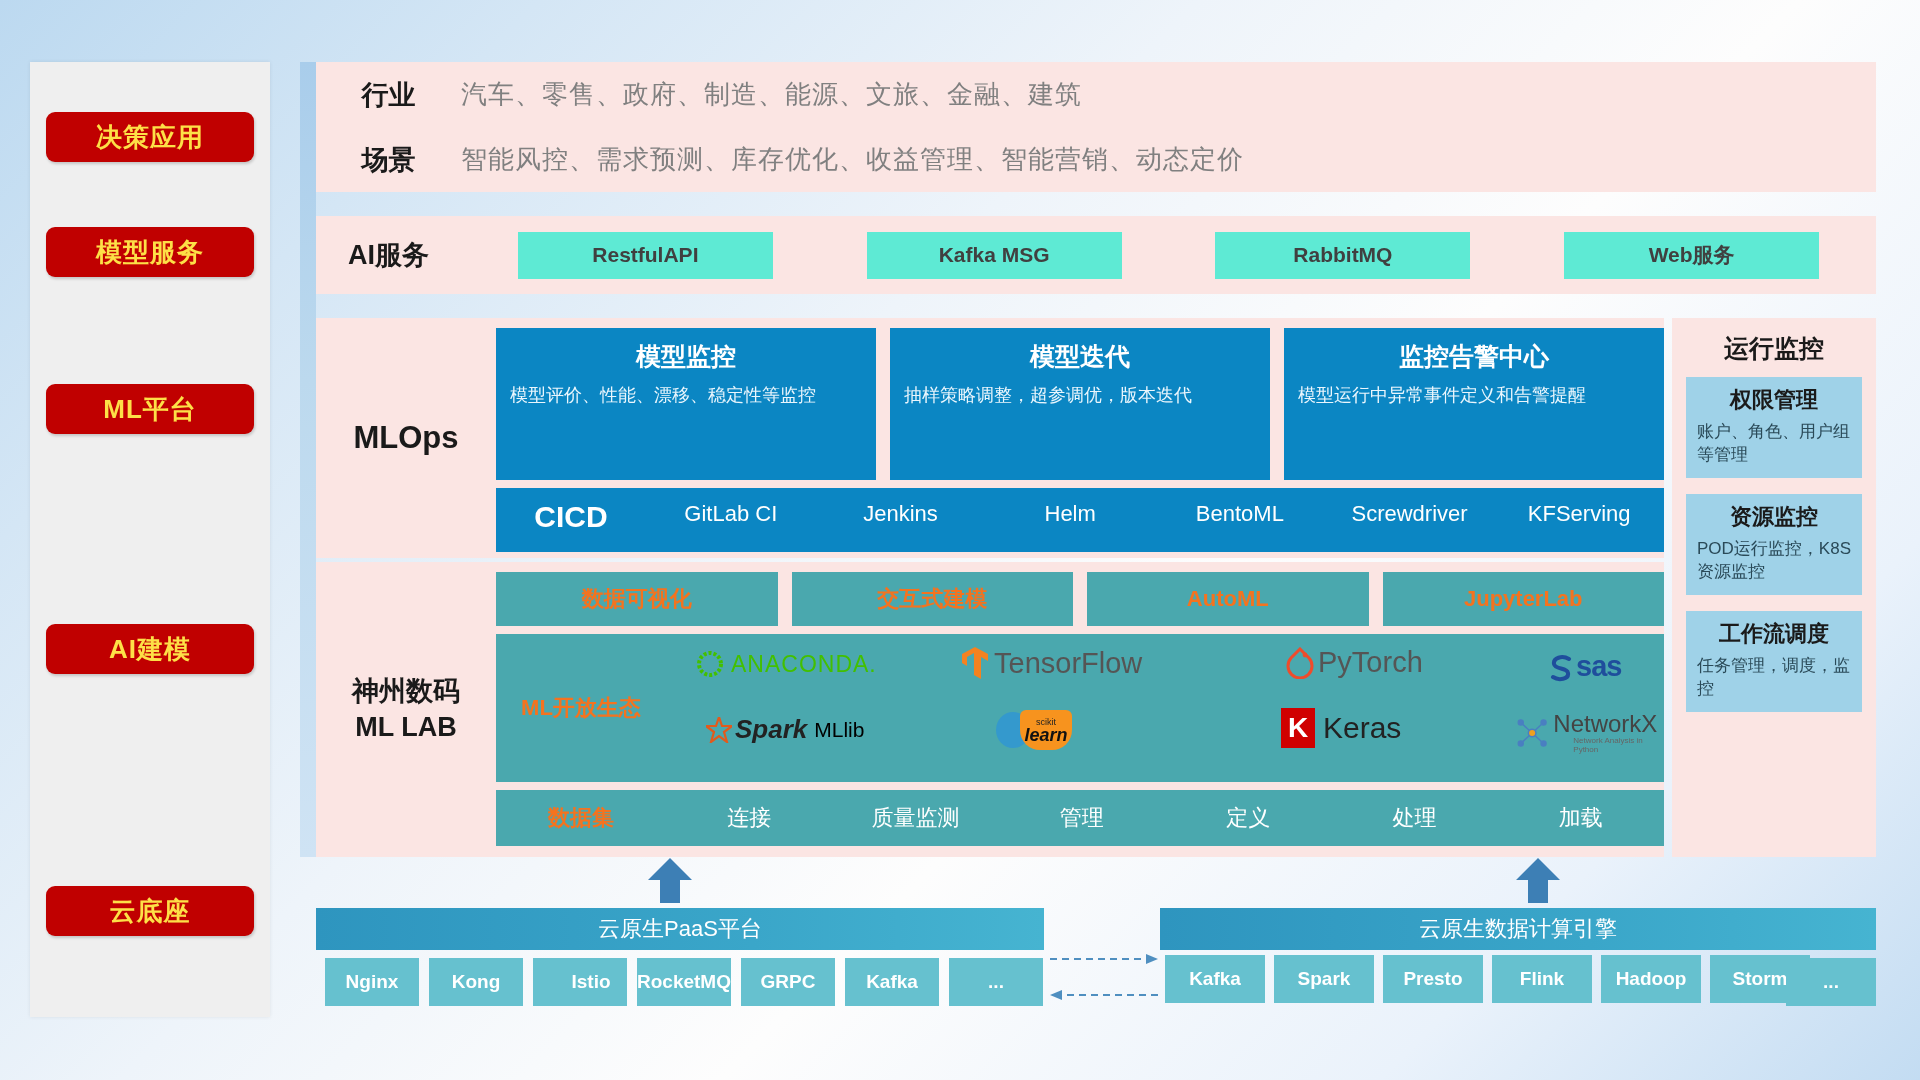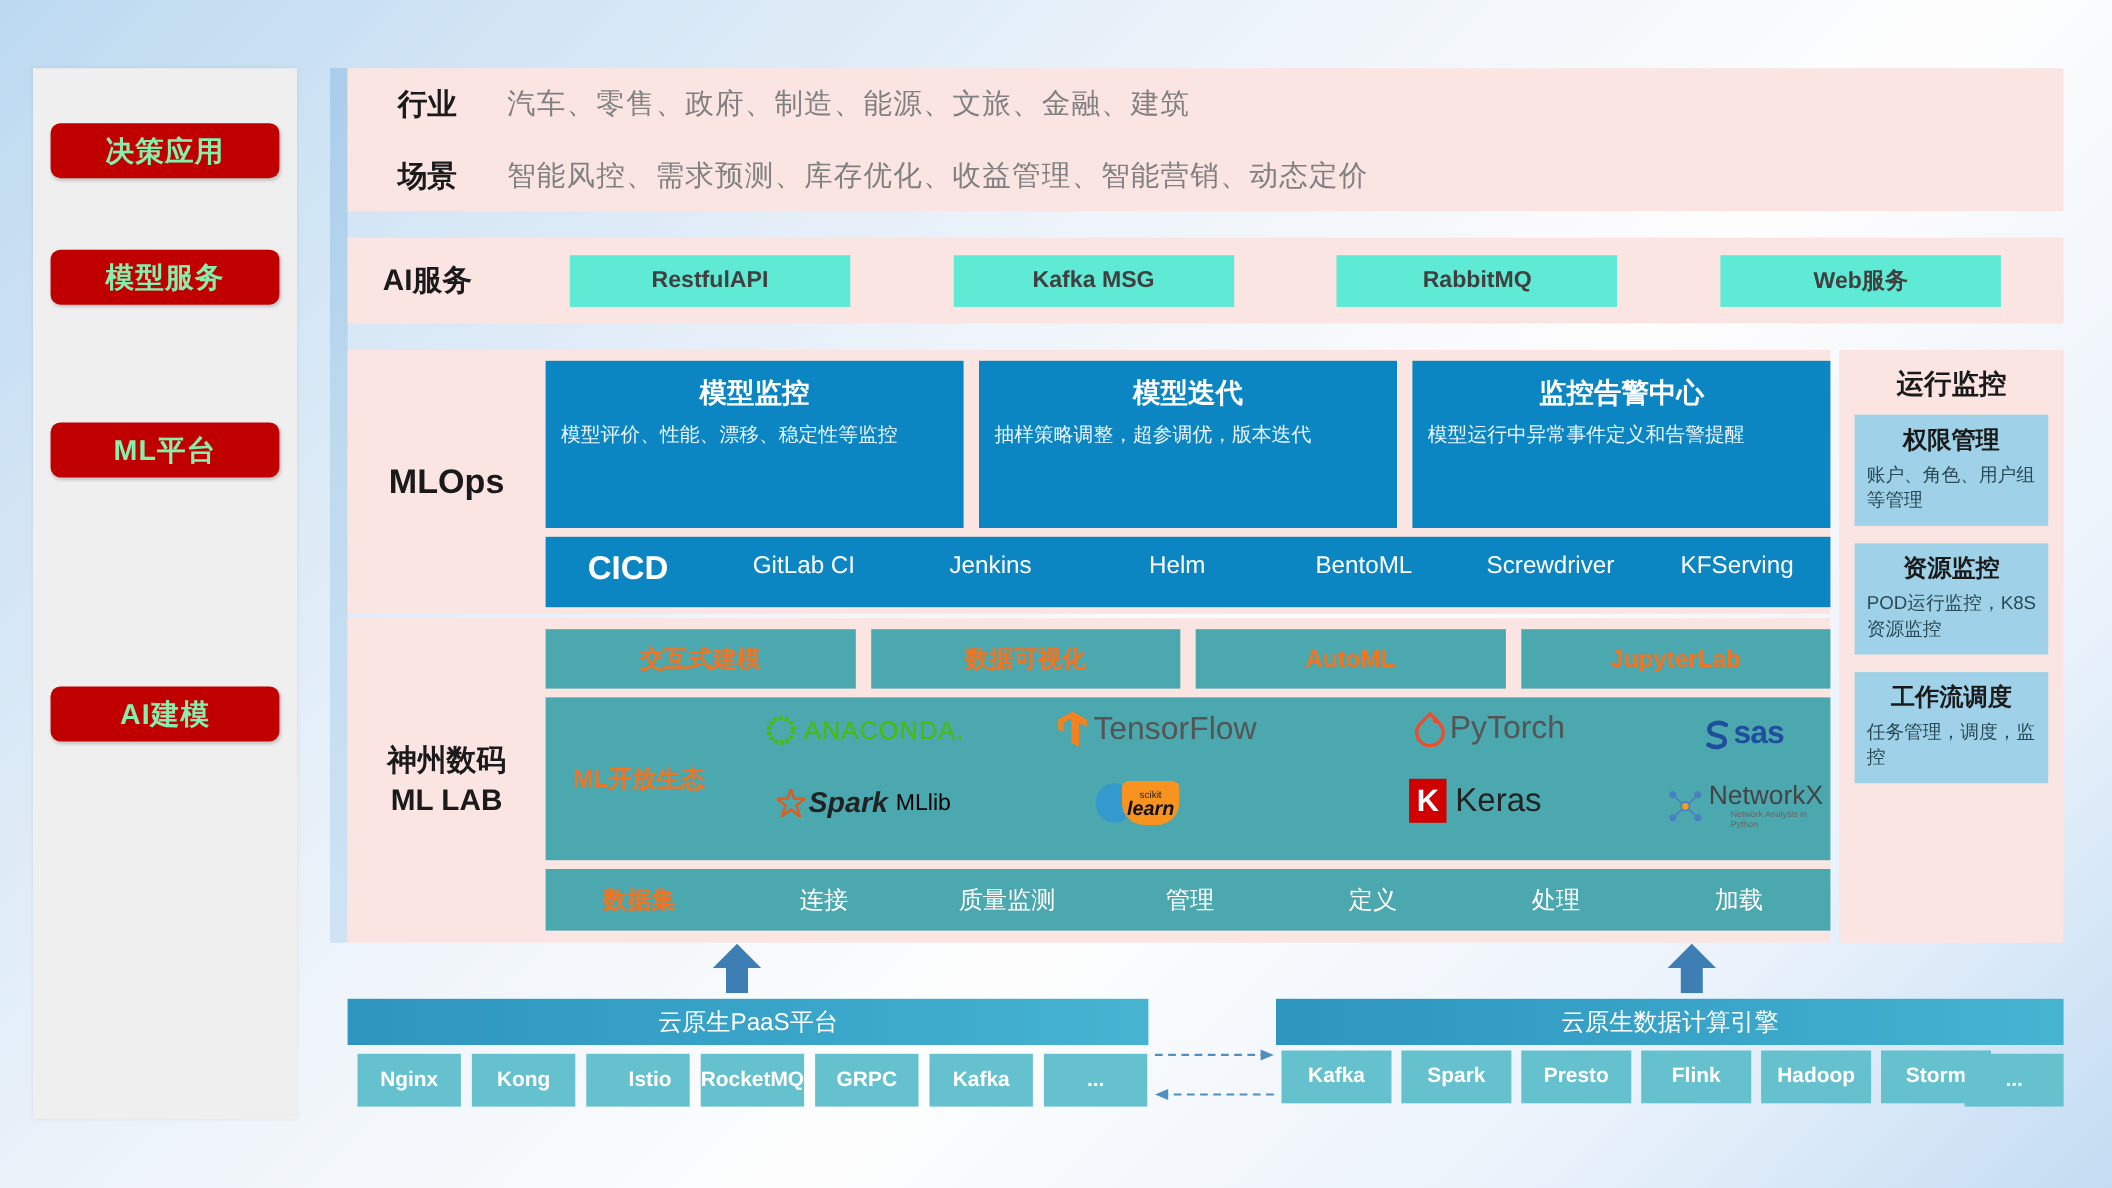--- a/index.html
+++ b/index.html
@@ -26,21 +26,21 @@
     background: #efefef;
     box-shadow: 0 0 4px rgba(0,0,0,.08);
   }
   .rail-tag {
     position: absolute;
     left: 16px;
     width: 208px;
     height: 50px;
     background: #c00000;
     border-radius: 9px;
-    color: #86efac;
+    color: #fde047;
     font-size: 26px;
     font-weight: bold;
     display: flex;
     align-items: center;
     justify-content: center;
     letter-spacing: 1px;
     box-shadow: 1px 2px 3px rgba(0,0,0,.18);
   }
 
   
@@ -213,20 +213,21 @@
 </head>
 <body>
 
 <div id="board">
 
   <div id="rail">
     <div class="rail-tag" style="top:50px">决策应用</div>
     <div class="rail-tag" style="top:165px">模型服务</div>
     <div class="rail-tag" style="top:322px">ML平台</div>
     <div class="rail-tag" style="top:562px">AI建模</div>
+    <div class="rail-tag" style="top:824px">云底座</div>
   </div>
 
   <div id="bluestrip"></div>
 
   <div class="pink-band" id="row-industry">
     <div class="kv-row">
       <div class="kv-key">行业</div>
       <div class="kv-val">汽车、零售、政府、制造、能源、文旅、金融、建筑</div>
     </div>
     <div class="kv-row">
@@ -273,22 +274,22 @@
   </div>
 
   <div class="pink-band" id="row-mllab">
     <div id="mllab-label">
       <span>神州数码</span>
       <span>ML LAB</span>
     </div>
     <div id="mllab-stack">
 
       <div id="tool-chips">
+        <div class="teal-chip">数据可视化</div>
         <div class="teal-chip">交互式建模</div>
-        <div class="teal-chip">数据可视化</div>
         <div class="teal-chip">AutoML</div>
         <div class="teal-chip">JupyterLab</div>
       </div>
 
       <div id="eco-band">
         <div id="eco-label">ML开放生态</div>
         <div id="eco-logos">
 
           <div class="logo" style="left:28px; top:14px;">
             <svg width="32" height="32" viewBox="0 0 32 32">

